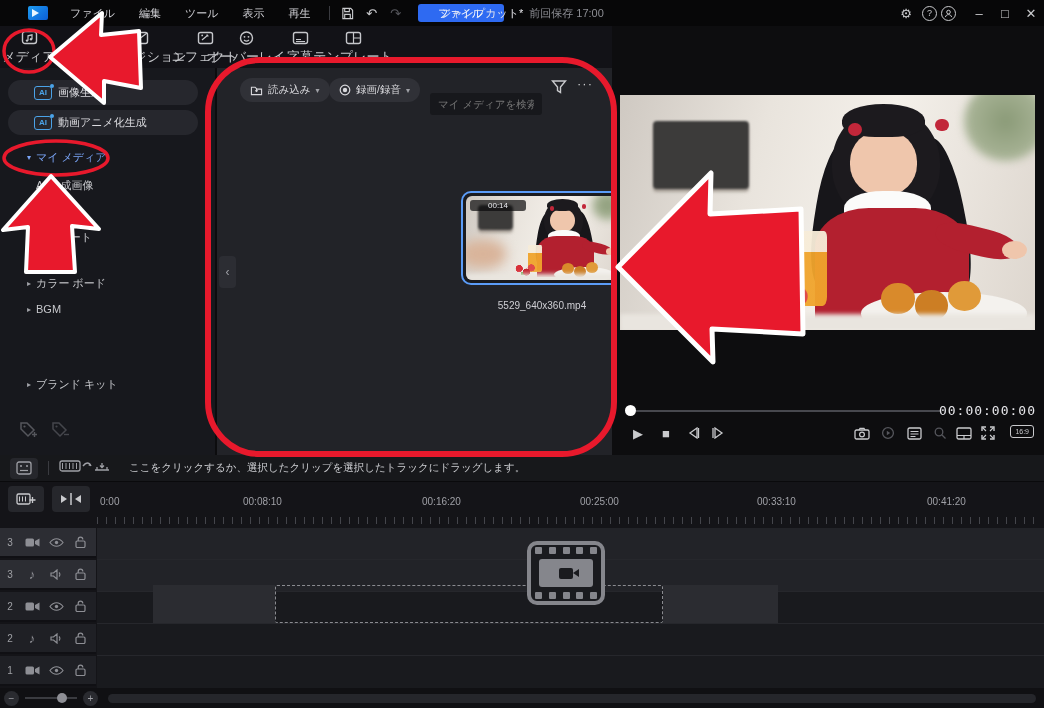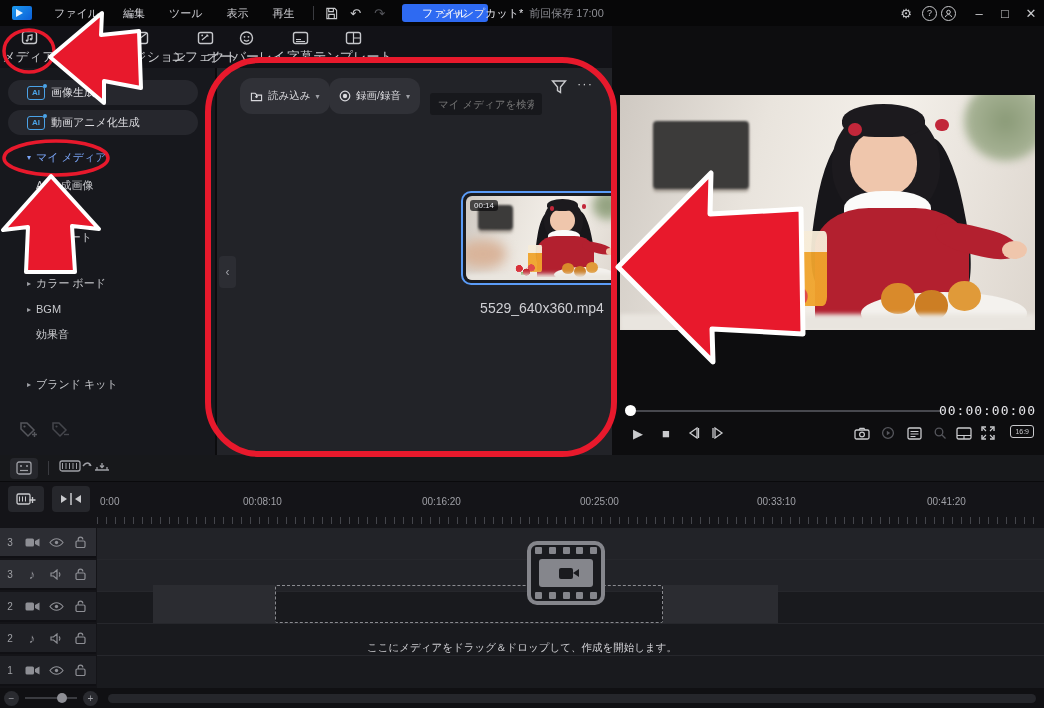--- a/index.html
+++ b/index.html
@@ -1,21 +1,21 @@
 <!DOCTYPE html>
 <html><head>
 <meta charset="utf-8">
 <style>
   * { margin:0; padding:0; box-sizing:border-box; }
   html,body { width:1044px; height:708px; background:#0c0c0e; font-family:"Liberation Sans","DejaVu Sans",sans-serif; overflow:hidden; }
   .app { position:relative; width:1044px; height:708px; background:#0c0c0e; color:#d6d6da; }
   .abs { position:absolute; }
 
   
-  .titlebar { left:0; top:0; width:1044px; height:26px; background:#070708; display:flex; align-items:center; font-size:11px; color:#cfcfd4; }
+  .titlebar { left:0; top:0; width:1044px; height:26px; background:#070708; display:flex; align-items:center; font-size:11px; color:#cfcfd4;padding-left:16px; }
   .logo { width:20px; height:14px; margin:0 10px 0 12px; background:linear-gradient(135deg,#1d9bf0,#0b5ed7); border-radius:2px; position:relative; }
   .logo:after { content:""; position:absolute; left:4px; top:3px; border-left:7px solid #eaf6ff; border-top:4px solid transparent; border-bottom:4px solid transparent; }
   .menu-item { padding:0 12px; height:26px; line-height:26px; cursor:default; }
   .tb-divider { width:1px; height:14px; background:#3a3b40; margin:0 6px; }
   .tb-icon { width:24px; height:20px; display:flex; align-items:center; justify-content:center; color:#c9cacd; font-size:13px; }
   .tb-icon.dim { color:#55565c; }
   .export-btn { margin-left:10px; width:86px; height:18px; border-radius:3px; background:#2e6af2; color:#fff; text-align:center; line-height:18px; font-size:11px; }
   .title-center { position:absolute; left:0; right:0; top:0; height:26px; display:flex; align-items:center; justify-content:center; gap:6px; pointer-events:none; }
   .title-center .proj { color:#e9e9ee; }
   .title-center .saved { color:#8d8e94; }
@@ -26,37 +26,37 @@
 
   
   .tabbar { left:0; top:26px; width:612px; height:42px; background:#121217; }
   .tab { position:absolute; top:4px; width:58px; height:36px; display:flex; flex-direction:column; align-items:center; gap:2px; color:#c6c7cb; }
   .tab .lbl { font-size:13px; white-space:nowrap; }
   .tab svg { display:block; }
 
   
   .sidebar { left:0; top:68px; width:215px; height:387px; background:#17181d; }
   .pill { position:absolute; left:8px; width:190px; height:25px; background:#26272d; border-radius:13px; display:flex; align-items:center; font-size:11px; color:#dcdce0; }
-  .ai-badge { width:18px; height:14px; border:1.3px solid #4ba3e8; border-radius:3px; color:#4ba3e8; font-size:8px; font-weight:bold; display:flex; align-items:center; justify-content:center; margin:0 6px 0 19px; position:relative; }
+  .ai-badge { width:18px; height:14px; border:1.3px solid #4ba3e8; border-radius:3px; color:#4ba3e8; font-size:8px; font-weight:bold; display:flex; align-items:center; justify-content:center; margin:0 6px 0 26px; position:relative; }
   .ai-badge:after { content:""; position:absolute; right:-3px; top:-3px; width:4px; height:4px; background:#4ba3e8; border-radius:50%; }
   .side-row { position:absolute; left:0; width:200px; height:22px; display:flex; align-items:center; font-size:11px; color:#c7c8cc; }
   .chev { width:14px; text-align:center; font-size:8px; color:#9fa0a6; margin-left:22px; }
   .chev.blue { color:#7aa5f8; }
   .no-chev { margin-left:36px; }
   .tag-ic { color:#55565c; }
 
   
   .mediapanel { left:215px; top:68px; width:397px; height:387px; background:#222328; border-left:2px solid #0c0c0e; }
-  .mp-btn { position:absolute; height:24px; background:#303137; border-radius:12px; display:flex; align-items:center; gap:5px; padding:18px 10px; font-size:10.5px; color:#d8d8dc; }
+  .mp-btn { position:absolute; height:24px; background:#303137; border-radius:12px; display:flex; align-items:center; gap:5px; padding:12px 10px; font-size:10.5px; color:#d8d8dc; }
   .mp-search { position:absolute; background:#17181c; border-radius:3px; height:22px; display:flex; align-items:center; }
   .mp-search input { background:transparent; border:none; outline:none; color:#bfc0c5; font-size:10.5px; padding:0 8px; width:100%; font-family:inherit; }
   .clip-card { position:absolute; left:244px; top:123px; width:162px; height:94px; border:2px solid #5b9cf8; border-radius:10px; padding:3px; background:#1a1b1f; }
   .clip-card .frame { width:100%; height:100%; border-radius:6px; overflow:hidden; position:relative; }
-  .dur-badge { position:absolute; left:7px; top:7px; background:rgba(10,10,12,.7); color:#e9e9ee; font-size:8px; padding:1px 4px; border-radius:3px; z-index:3; }
-  .clip-name { position:absolute; left:244px; top:232px; width:162px; text-align:center; font-size:14px; color:#cfcfd4; }
+  .dur-badge { position:absolute; left:7px; top:7px; background:rgba(10,10,12,.7); color:#e9e9ee; font-size:8px; padding:1px 18px; border-radius:3px; z-index:3; }
+  .clip-name { position:absolute; left:244px; top:232px; width:162px; text-align:center; font-size:10px; color:#cfcfd4; }
   .collapse-handle { position:absolute; left:219px; top:256px; width:17px; height:32px; background:#2c2d33; border-radius:4px; color:#9fa0a6; display:flex; align-items:center; justify-content:center; font-size:12px; }
   .vscroll { position:absolute; left:599px; top:108px; width:4px; height:85px; background:#3c3d43; border-radius:2px; }
 
   
   .preview { left:612px; top:26px; width:432px; height:429px; background:#0d0d0f; }
   .video-frame { position:absolute; left:8px; top:69px; width:415px; height:235px; overflow:hidden; background:#000; }
   .scrub-line { position:absolute; left:18px; top:384px; width:310px; height:2px; background:#47484e; }
   .scrub-dot { position:absolute; left:13px; top:379px; width:11px; height:11px; border-radius:50%; background:#fff; }
   .timecode { position:absolute; right:8px; top:377px; font-size:13px; letter-spacing:1px; color:#e6e6ea; font-family:"DejaVu Sans Mono",monospace; }
   .pv-ic { position:absolute; top:398px; color:#c9cacd; font-size:13px; display:flex; align-items:center; justify-content:center; width:20px; height:18px; }
@@ -236,23 +236,20 @@
       <span class="no-chev">インポート</span>
     </div>
     <div class="side-row" style="top:204px;">
       <span class="chev">▸</span>
       <span>カラー ボード</span>
     </div>
     <div class="side-row" style="top:230px;">
       <span class="chev">▸</span>
       <span>BGM</span>
     </div>
-    <div class="side-row" style="top:255px;">
-      <span class="no-chev">効果音</span>
-    </div>
     <div class="side-row" style="top:305px;">
       <span class="chev">▸</span>
       <span>ブランド キット</span>
     </div>
     <div class="abs tag-ic" style="left:18px; top:352px;">
       <svg width="20" height="18" viewBox="0 0 20 18">
           <path d="M3 3h6l7 7-6 6-7-7z" fill="none" stroke="#55565c" stroke-width="1.5"></path>
           <circle cx="6.5" cy="6.5" r="1.1" fill="#55565c"></circle>
           <path d="M14 14.5h5M16.5 12v5" stroke="#55565c" stroke-width="1.4"></path>
         </svg>
@@ -423,20 +420,21 @@
       <div class="tb-divider" style="margin:0 10px;"></div>
       <div>
         <svg width="52" height="18" viewBox="0 0 52 18">
             <rect x="1" y="4" width="20" height="10" rx="2" fill="none" stroke="#9fa0a6" stroke-width="1.3"></rect>
             <path d="M3.5 6v6M7 6v6M10.5 6v6M14 6v6M17.5 6v6" stroke="#9fa0a6" stroke-width="1"></path>
             <path d="M24 9c3-4 6-4 8 0" fill="none" stroke="#9fa0a6" stroke-width="1.4"></path>
             <path d="M32 9l-2.6-.4 1.8-2z" fill="#9fa0a6"></path>
             <path d="M36 13h14M38 13v-3M48 13v-3M43 6v4M41 8.5l2 2 2-2" fill="none" stroke="#9fa0a6" stroke-width="1.3"></path>
           </svg>
       </div>
+      <div class="tl-hint">ここをクリックするか、選択したクリップを選択したトラックにドラッグします。</div>
     </div>
 
     <div class="tl-row2-btn" style="left:8px; width:36px;">
       <svg width="20" height="14" viewBox="0 0 20 14">
           <rect x="1" y="2" width="13" height="10" rx="1.5" fill="none" stroke="#c9cacd" stroke-width="1.3"></rect>
           <path d="M3.5 4.5v5M6.5 4.5v5M9.5 4.5v5" stroke="#c9cacd" stroke-width="1"></path>
           <path d="M16.5 5v6M13.5 8h6" stroke="#c9cacd" stroke-width="1.3"></path>
         </svg>
     </div>
     <div class="tl-row2-btn" style="left:52px; width:38px;">
@@ -578,21 +576,20 @@
         </div>
       <div class="sprockets" style="bottom:2px;">
           <i></i>
           <i></i>
           <i></i>
           <i></i>
           <i></i>
         </div>
     </div>
 
-    <div class="empty-hint">ここにメディアをドラッグ＆ドロップして、作成を開始します。</div>
 
     <div class="tl-bottom">
       <div class="zoom-circ" style="margin-left:4px;">−</div>
       <div class="zoom-track">
           <div class="zoom-knob"></div>
         </div>
       <div class="zoom-circ">+</div>
       <div class="hscroll"></div>
     </div>
   </div>

